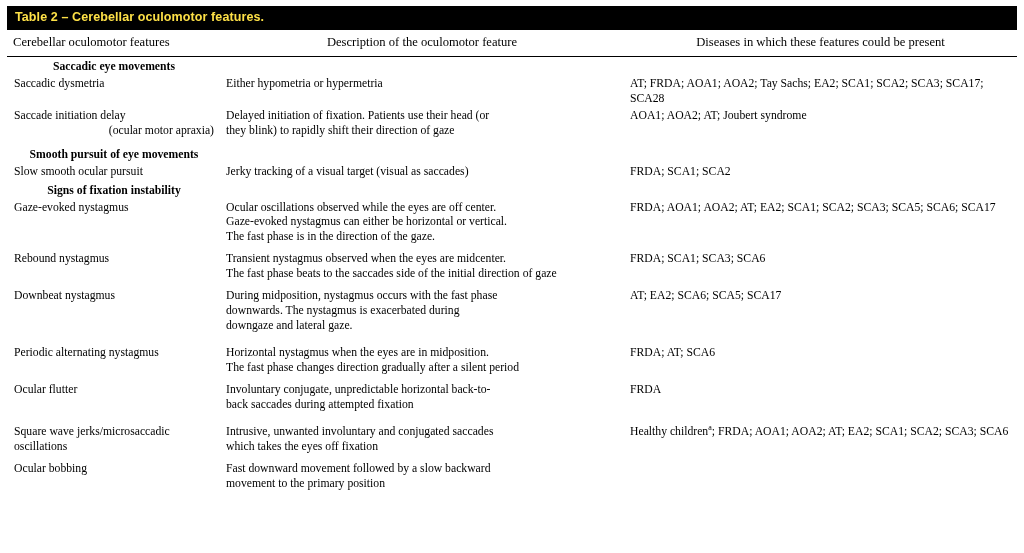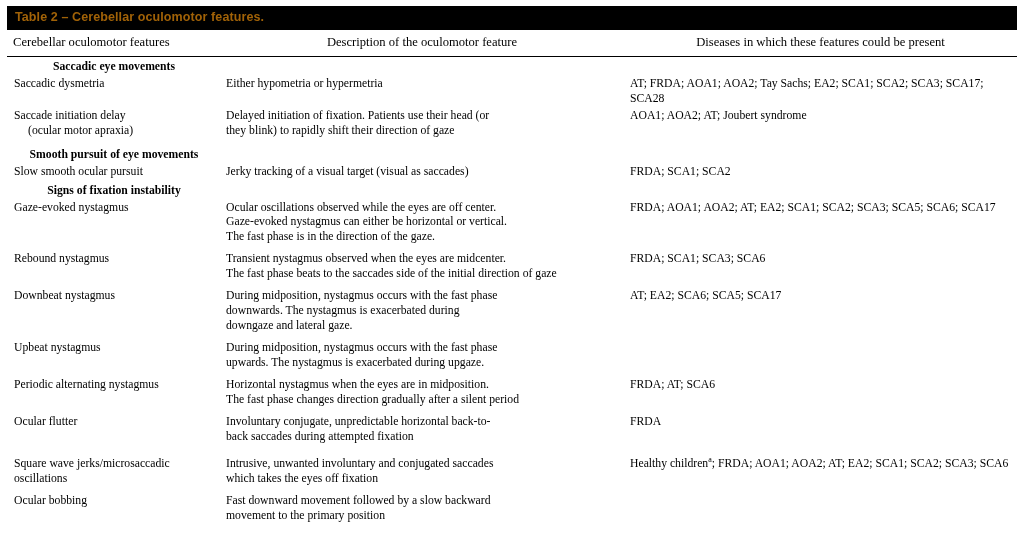--- a/index.html
+++ b/index.html
@@ -14,21 +14,21 @@
     color: #000000;
     overflow: hidden;
   }
   .table-wrap {
     width: 1010px;
     margin: 6px auto 0 auto;
     position: relative;
   }
   .caption-bar {
     background: #000000;
-    color: #a16207;
+    color: #fde047;
     font-family: "Liberation Sans", sans-serif;
     font-size: 12.5px;
     font-weight: bold;
     padding: 5px 8px 5px 8px;
     line-height: 1.1;
     letter-spacing: 0.1px;
   }
   table.main {
     width: 100%;
     border-collapse: collapse;
@@ -109,21 +109,21 @@
           <td>
             <span class="desc-line">Either hypometria or hypermetria</span>
           </td>
           <td>
             <span class="desc-line">AT; FRDA; AOA1; AOA2; Tay Sachs; EA2; SCA1; SCA2; SCA3; SCA17; SCA28</span>
           </td>
         </tr>
         <tr>
           <td class="col1">
             <span class="desc-line">Saccade initiation delay</span>
-            <span class="desc-line" style="padding-left: 14px;">(ocular motor apraxia)</span>
+            <span class="desc-line" style="padding-left: 14px; text-align: right;">(ocular motor apraxia)</span>
           </td>
           <td>
             <span class="desc-line">Delayed initiation of fixation. Patients use their head (or</span>
             <span class="desc-line">they blink) to rapidly shift their direction of gaze</span>
           </td>
           <td>
             <span class="desc-line">AOA1; AOA2; AT; Joubert syndrome</span>
           </td>
         </tr>
         <tr class="spacer">
@@ -194,32 +194,20 @@
             <span class="desc-line">downwards. The nystagmus is exacerbated during</span>
             <span class="desc-line">downgaze and lateral gaze.</span>
           </td>
           <td>
             <span class="desc-line">AT; EA2; SCA6; SCA5; SCA17</span>
           </td>
         </tr>
         <tr class="spacer">
           <td colspan="3"></td>
         </tr>
-        <tr>
-          <td class="col1">
-            <span class="desc-line">Upbeat nystagmus</span>
-          </td>
-          <td>
-            <span class="desc-line">During midposition, nystagmus occurs with the fast phase</span>
-            <span class="desc-line">upwards. The nystagmus is exacerbated during upgaze.</span>
-          </td>
-          <td>
-            <span class="desc-line"></span>
-          </td>
-        </tr>
         <tr class="spacer">
           <td colspan="3"></td>
         </tr>
         <tr>
           <td class="col1">
             <span class="desc-line">Periodic alternating nystagmus</span>
           </td>
           <td>
             <span class="desc-line">Horizontal nystagmus when the eyes are in midposition.</span>
             <span class="desc-line">The fast phase changes direction gradually after a silent period</span>

